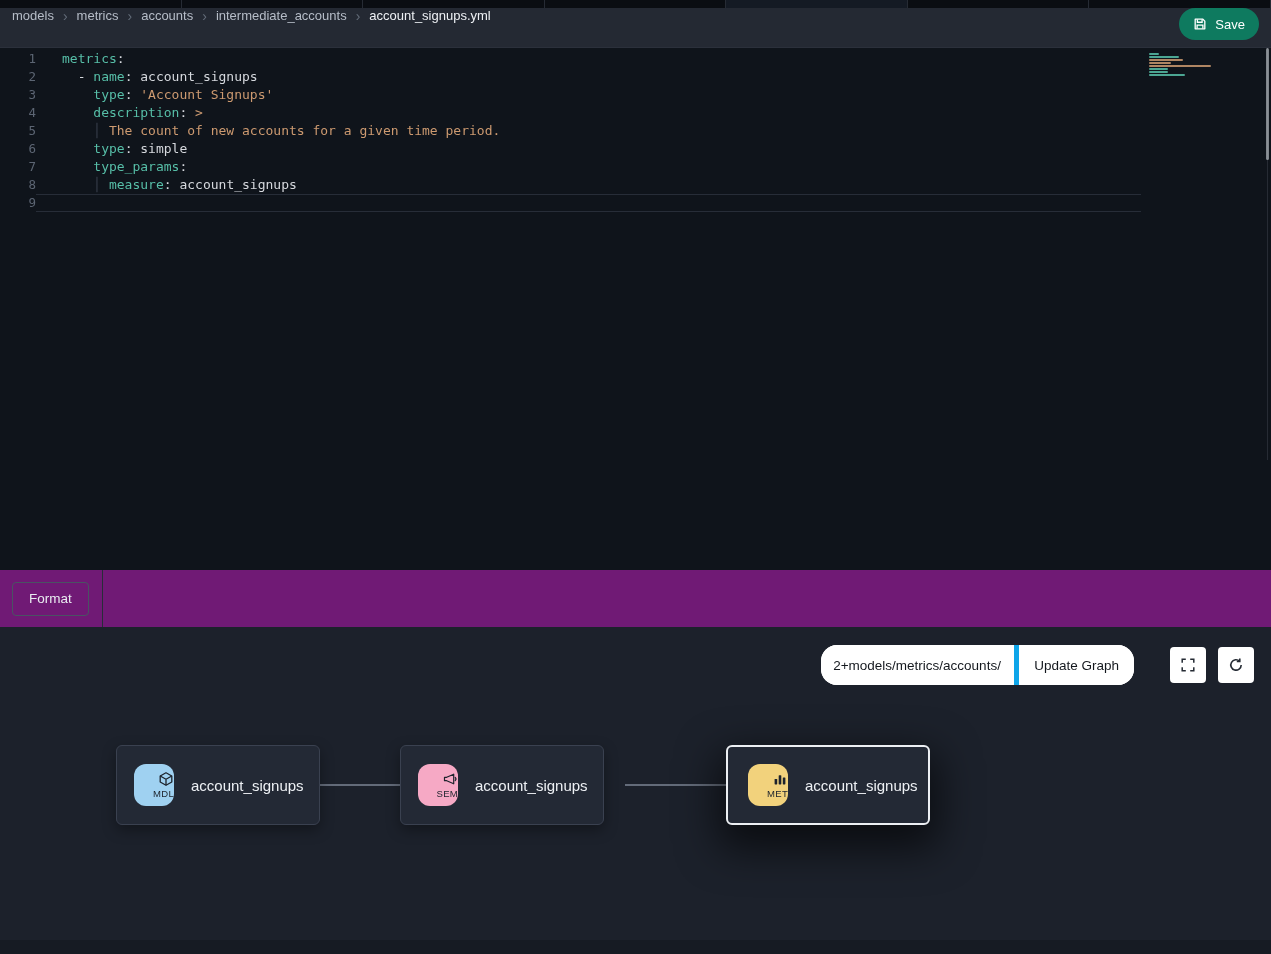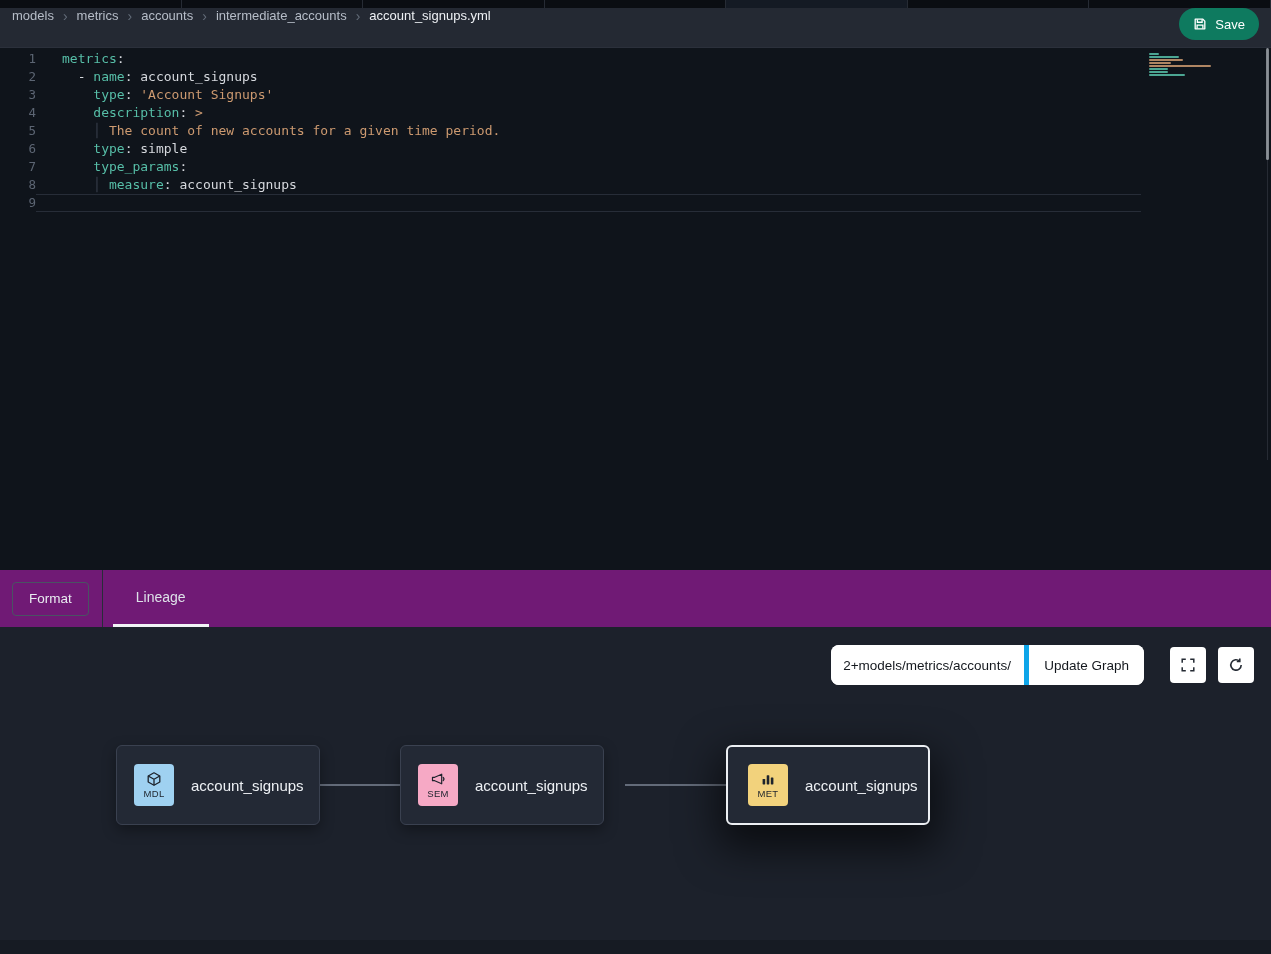--- a/index.html
+++ b/index.html
@@ -43,30 +43,30 @@
   .panel-header{height:57px;display:flex;align-items:center;padding:0 0 0 12px;flex:none}
   .format-btn{height:34px;padding:0 16px;background:transparent;border:1px solid #4a5263;border-radius:4px;color:#e8ebf0;font-size:13.5px;font-family:inherit;cursor:pointer}
   .hdr-div{width:1px;height:57px;background:#272d38;margin-left:13px}
   .tabs{display:flex;height:100%;margin-left:10px}
   .tab{display:flex;align-items:center;padding:0 23px;font-size:14px;color:#dde1e8;border-bottom:3px solid transparent;cursor:pointer}
   .tab.active{border-bottom-color:#f2f4f7}
 
   
   .canvas{position:relative;flex:1;background:#1c212b}
   .controls{position:absolute;top:18px;right:17px;display:flex;align-items:center;gap:12px}
-  .selector-group{display:flex;height:40px;background:#fff;border-radius:8px;overflow:hidden;margin-right:14px}
+  .selector-group{display:flex;height:40px;background:#fff;border-radius:16px;overflow:hidden;margin-right:24px}
   .selector-group input{width:193px;border:none;outline:none;padding:0 12px;font-size:13.5px;color:#14181e;font-family:inherit;background:#fff}
   .selector-group button{border:none;border-left:5px solid #0ea5e9;background:#fff;padding:0 15px;font-size:13.5px;color:#14181e;font-family:inherit;cursor:pointer}
   .icon-btn{width:36px;height:36px;background:#fff;border:none;border-radius:4px;display:flex;align-items:center;justify-content:center;cursor:pointer}
   .edges{position:absolute;inset:0;width:100%;height:100%}
   .edge{stroke:#7b8495;stroke-width:1.5;fill:none}
   .node{position:absolute;top:118px;width:204px;height:80px;background:#232935;border:1px solid #3a4150;border-radius:6px;display:flex;align-items:center;padding-left:17px;gap:17px;box-shadow:0 5px 14px rgba(0,0,0,.35);cursor:pointer}
   .node.selected{border:2px solid var(--selected-node-border,#eceff3);box-shadow:0 16px 40px 8px rgba(0,0,0,.6);padding-left:20px}
   .node-0{left:116px}.node-1{left:400px}.node-2{left:726px}
-  .nbadge{width:40px;height:42px;border-radius:4px;display:flex;flex-direction:column;align-items:center;justify-content:center;gap:1px;flex:none}
+  .nbadge{width:40px;height:42px;border-radius:12px;display:flex;flex-direction:column;align-items:flex-end;justify-content:center;gap:1px;flex:none}
   .b-mdl{background:var(--node-mdl-bg,#9fd1f1)}
   .b-sem{background:var(--node-sem-bg,#f6a9c5)}
   .b-met{background:var(--node-met-bg,#f2d27c)}
   .btxt{font-size:9.5px;color:#1d232c;letter-spacing:.3px}
   .nlabel{font-size:15px;color:#edf0f4}
   .footer-strip{height:14px;background:#161b23;flex:none}
 </style>
 </head>
 <body>
 
@@ -132,21 +132,20 @@
       <div class="track"></div>
       <div class="thumb"></div>
     </div>
   </div>
 
   <div class="panel">
     <div class="panel-header">
       <button class="format-btn">Format</button>
       <div class="hdr-div"></div>
       <div class="tabs" id="tabs">
-          <div class="tab active">Lineage</div>
         </div>
     </div>
 
     <div class="canvas">
       <svg class="edges">
         <path class="edge" d="M320 158 L421 158"></path>
         <path class="edge" d="M625 158 L726 158"></path>
       </svg>
 
       <div id="nodes">

